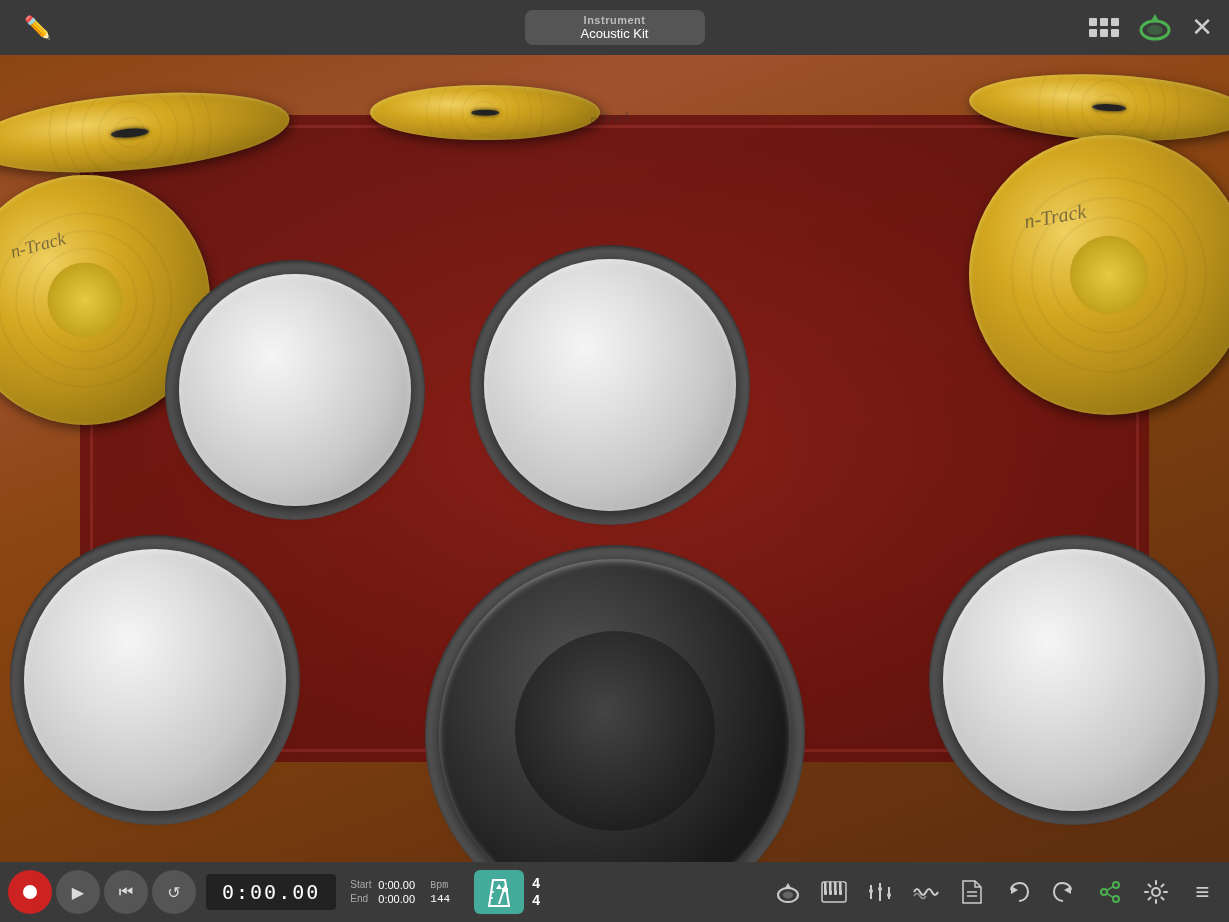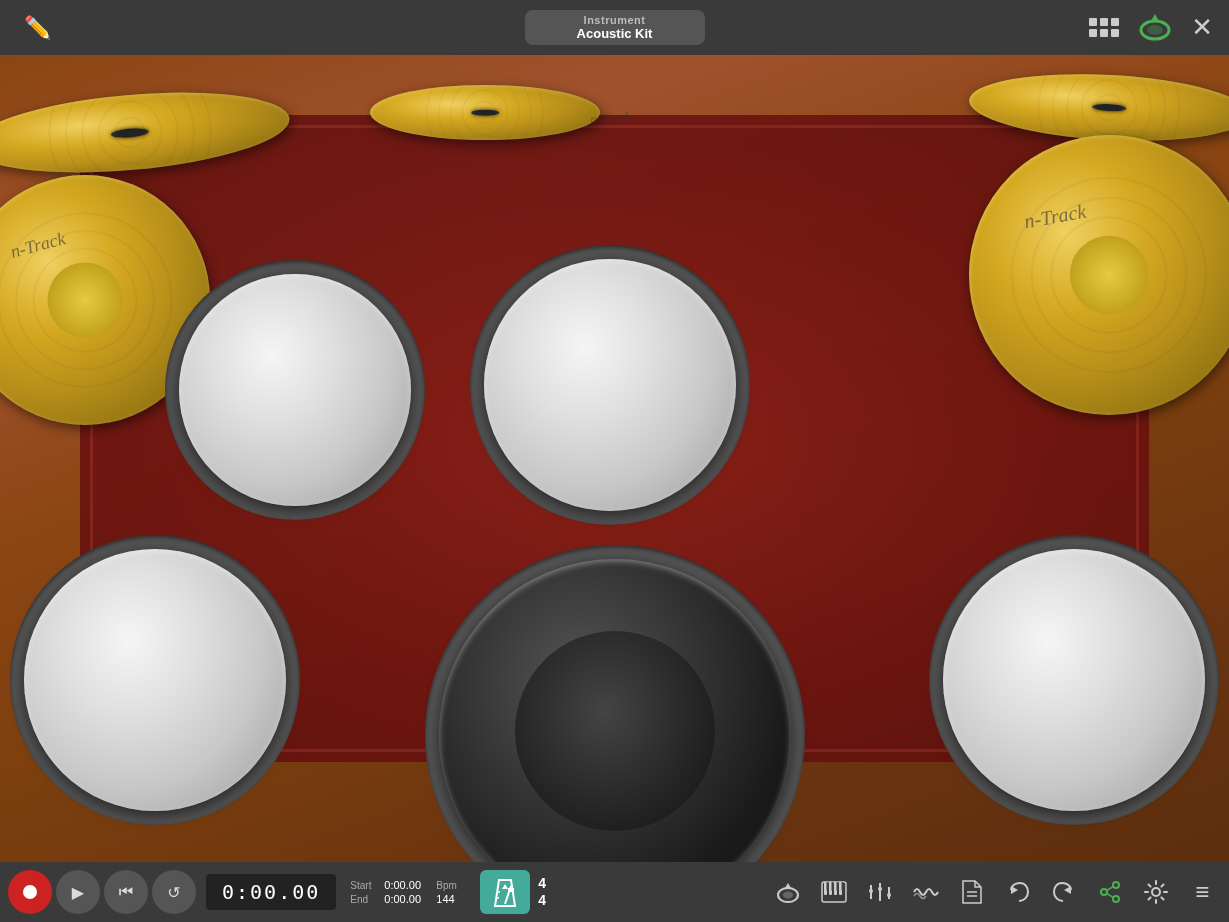--- a/index.html
+++ b/index.html
@@ -37,21 +37,21 @@
     }
     .top-center .instrument-label {
       font-size: 11px;
       color: #bbb;
       font-weight: 600;
       letter-spacing: 0.5px;
     }
     .top-center .kit-name {
       font-size: 13px;
       color: #fff;
-      font-weight: 700;
+      font-weight: 400;
     }
     .top-right { display: flex; align-items: center; gap: 18px; }
     .grid-icon { display: grid; grid-template-columns: repeat(3,8px); grid-template-rows: repeat(2,8px); gap: 3px; cursor: pointer; }
     .grid-dot { width: 8px; height: 8px; background: #ccc; border-radius: 1px; }
 
     .close-icon { color: #ccc; font-size: 26px; cursor: pointer; font-weight: 300; }
 
     
     .drum-area {
       position: absolute;
@@ -279,22 +279,21 @@
       display: flex;
       flex-direction: column;
       font-size: 11px;
       color: #ccc;
       gap: 2px;
       flex-shrink: 0;
       margin-left: 4px;
     }
     .transport-row {
       display: flex;
-      align-items: center;
-      gap: 6px;
+      gap: 0;
     }
     .transport-label {
       color: #aaa;
       font-size: 10px;
       width: 28px;
     }
     .transport-value {
       color: #fff;
       font-size: 11px;
       min-width: 40px;
@@ -490,21 +489,21 @@
     <div class="transport-row">
       <span class="transport-label">Start</span>
       <span class="transport-value">0:00.00</span>
     </div>
     <div class="transport-row">
       <span class="transport-label">End</span>
       <span class="transport-value">0:00.00</span>
     </div>
   </div>
 
-  <div class="transport-info" style="margin-left:8px;">
+  <div class="transport-info" style="margin-left:8px;font-family:Liberation Mono, monospace;">
     <div class="transport-row">
       <span class="transport-label">Bpm</span>
     </div>
     <div class="transport-row">
       <span class="transport-value">144</span>
     </div>
   </div>
 
   <div class="metronome-btn">
     <svg width="28" height="32" viewBox="0 0 28 32">

